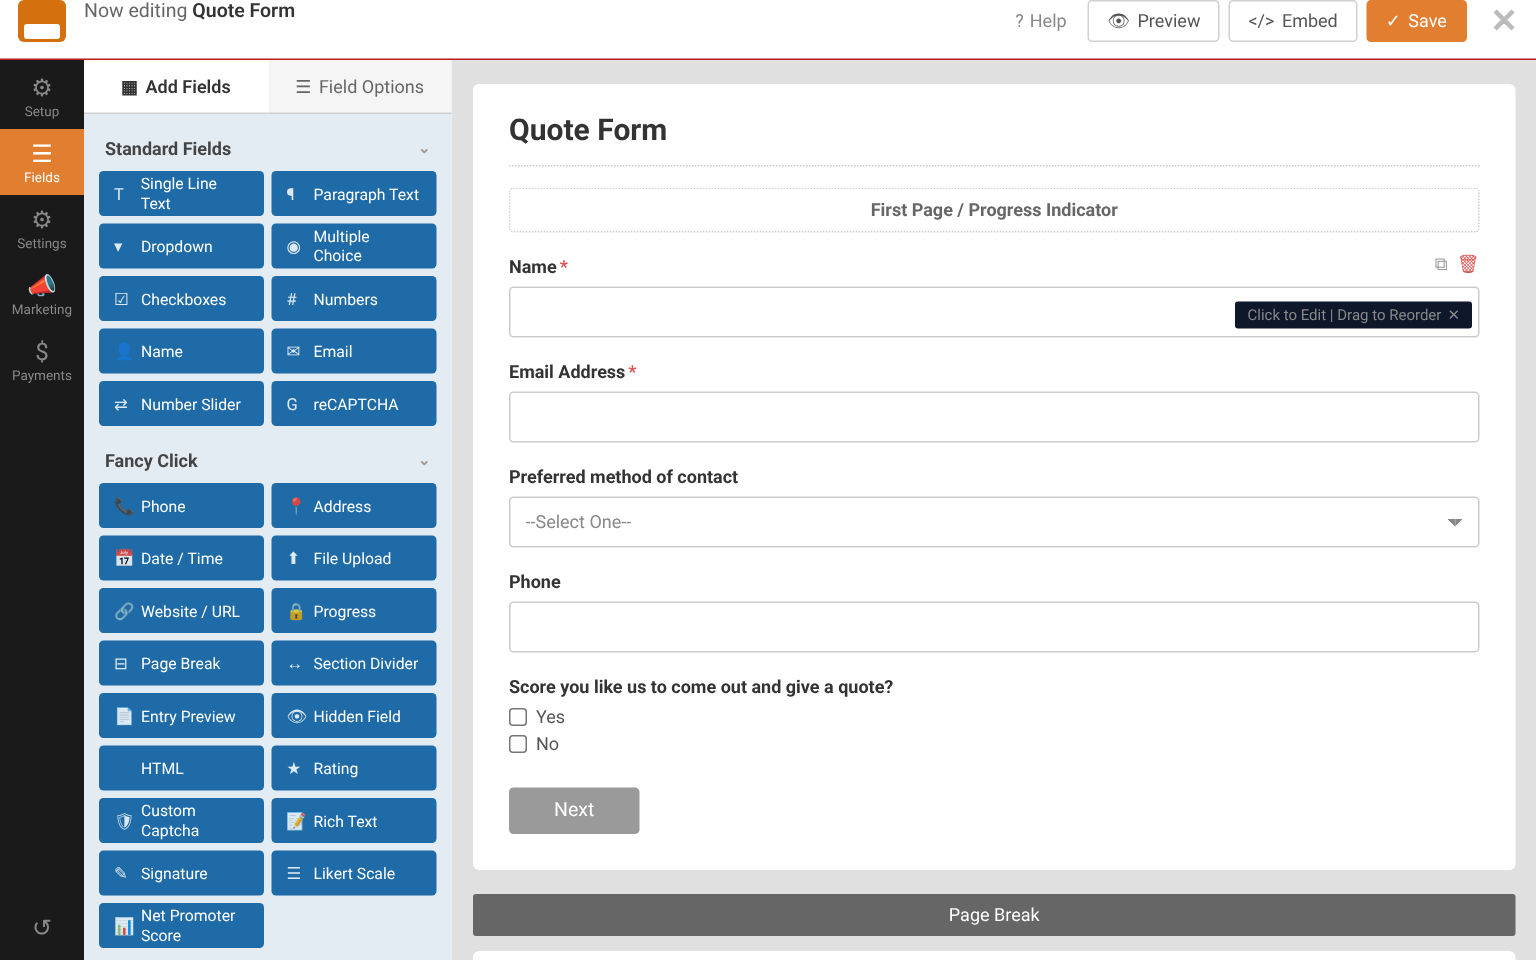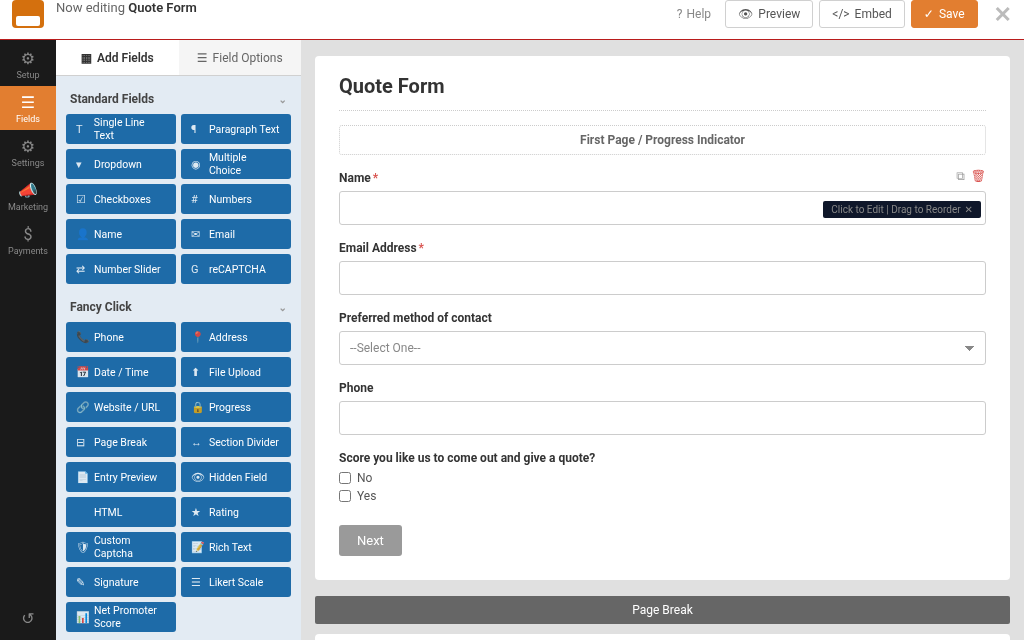--- a/index.html
+++ b/index.html
@@ -40,21 +40,21 @@
 .fld-label{font-size:12px;font-weight:700;color:#333;margin-bottom:6px;display:block}
 .req{color:#d9534f;margin-left:2px}
 .fld-input{width:100%;height:34px;border:1px solid #ccc;border-radius:3px;padding:0 10px;font-size:13px}
 .fld-select{width:100%;height:34px;border:1px solid #ccc;border-radius:3px;padding:0 10px;font-size:12px;color:#888;background:#fff;appearance:none;background-image:linear-gradient(45deg,transparent 50%,#888 50%),linear-gradient(135deg,#888 50%,transparent 50%);background-position:calc(100% - 15px) center,calc(100% - 10px) center;background-size:5px 5px,5px 5px;background-repeat:no-repeat}
 .fld-actions{position:absolute;right:0;top:-2px;display:flex;gap:6px}
 .fld-actions span{font-size:12px;color:#999;cursor:pointer}
 .fld-actions .del{color:#d9534f}
 .hint-badge{position:absolute;right:5px;top:30px;background:#0f172a;color:#888;font-size:10px;padding:3px 8px;border-radius:2px;display:flex;align-items:center;gap:4px}
 .radio-row{display:flex;align-items:center;gap:6px;font-size:12px;color:#555;margin-bottom:4px}
 .radio-row input{width:12px;height:12px}
-.next-btn{background:#9a9a9a;color:#fff;border:none;border-radius:3px;padding:8px 18px;font-size:13px;cursor:pointer;margin-top:6px}
+.next-btn{background:#9a9a9a;color:#fff;border:none;border-radius:3px;padding:8px 30px;font-size:13px;cursor:pointer;margin-top:6px}
 .page-break-bar{background:#666;color:#fff;text-align:center;font-size:12px;padding:7px;margin:16px 0 10px;border-radius:2px}
 .form-card2{background:#fff;border-radius:4px;padding:14px 24px;margin-top:0}
 </style>
 </head>
 <body>
 
 <div class="top-bar">
   <div class="logo"></div>
   <div class="editing-text">
     <span>Now editing</span> <b>Quote Form</b>
@@ -274,25 +274,25 @@
 
       <div class="fld">
         <label class="fld-label">Phone</label>
         <input class="fld-input" style="">
       </div>
 
       <div class="fld">
         <label class="fld-label">Score you like us to come out and give a quote?</label>
         <div class="radio-row">
             <input type="checkbox" style="">
-            <span>No</span>
+            <span>Yes</span>
           </div>
         <div class="radio-row">
             <input type="checkbox" style="">
-            <span>Yes</span>
+            <span>No</span>
           </div>
       </div>
 
       <button class="next-btn">Next</button>
     </div>
 
     <div class="page-break-bar">Page Break</div>
 
     <div class="form-card2">
       

